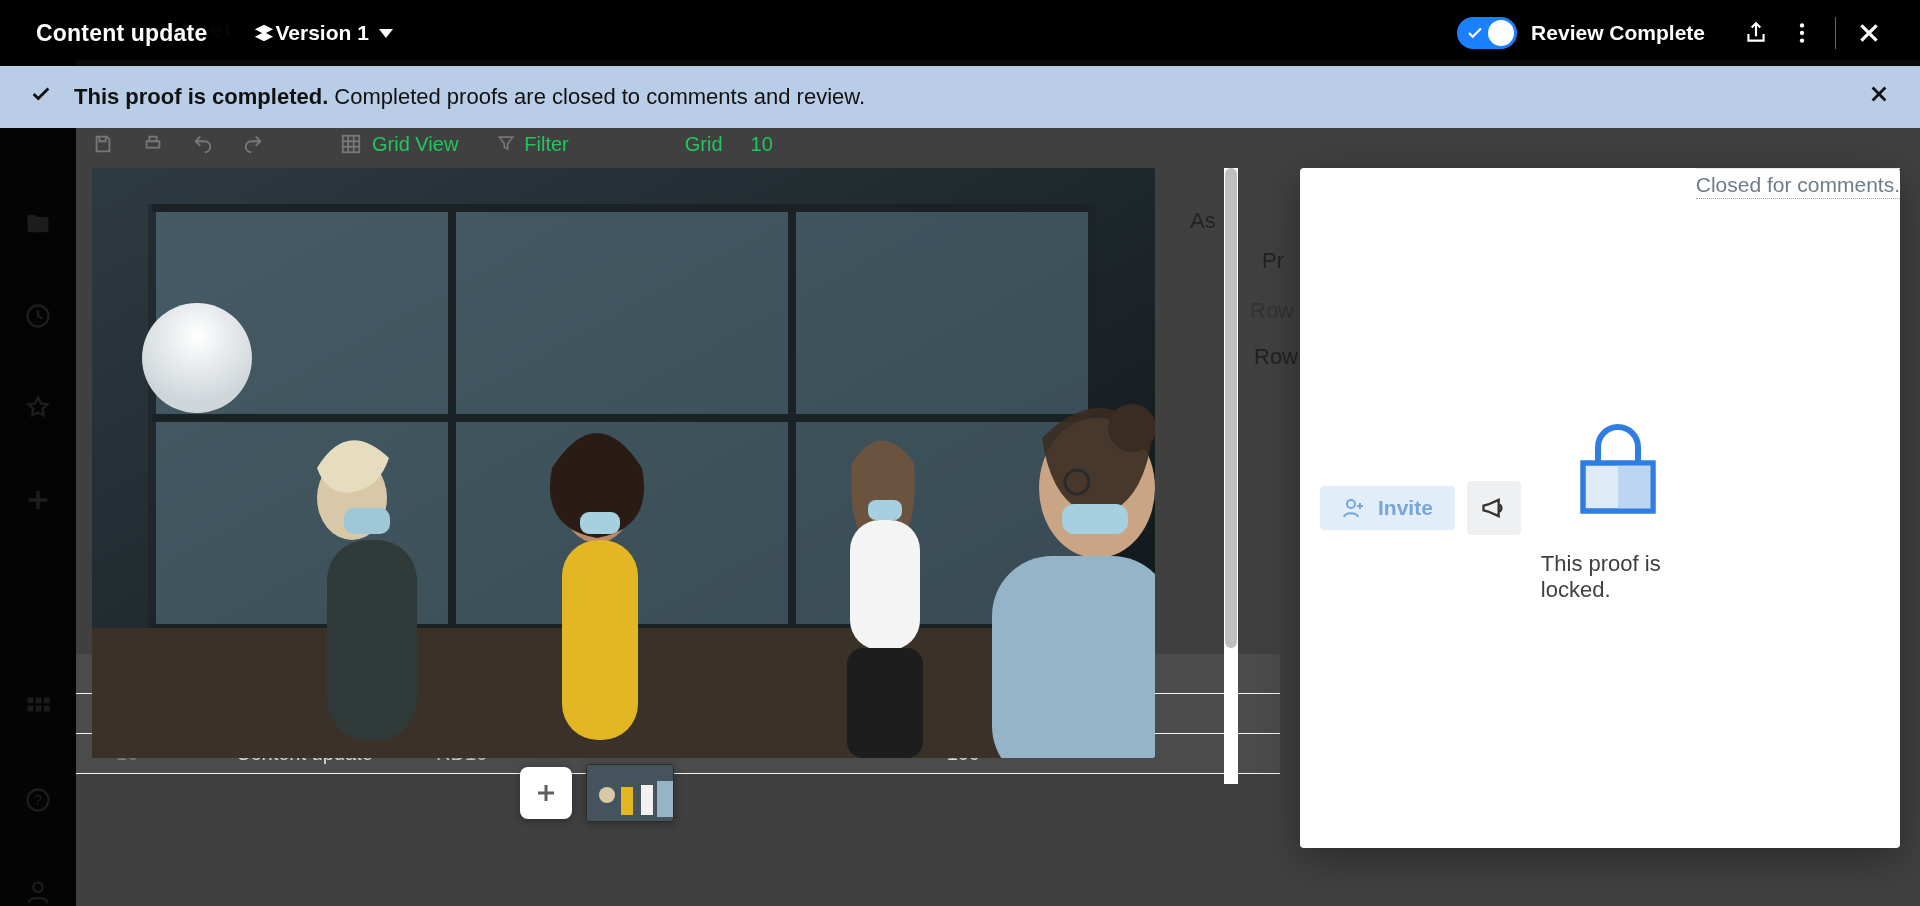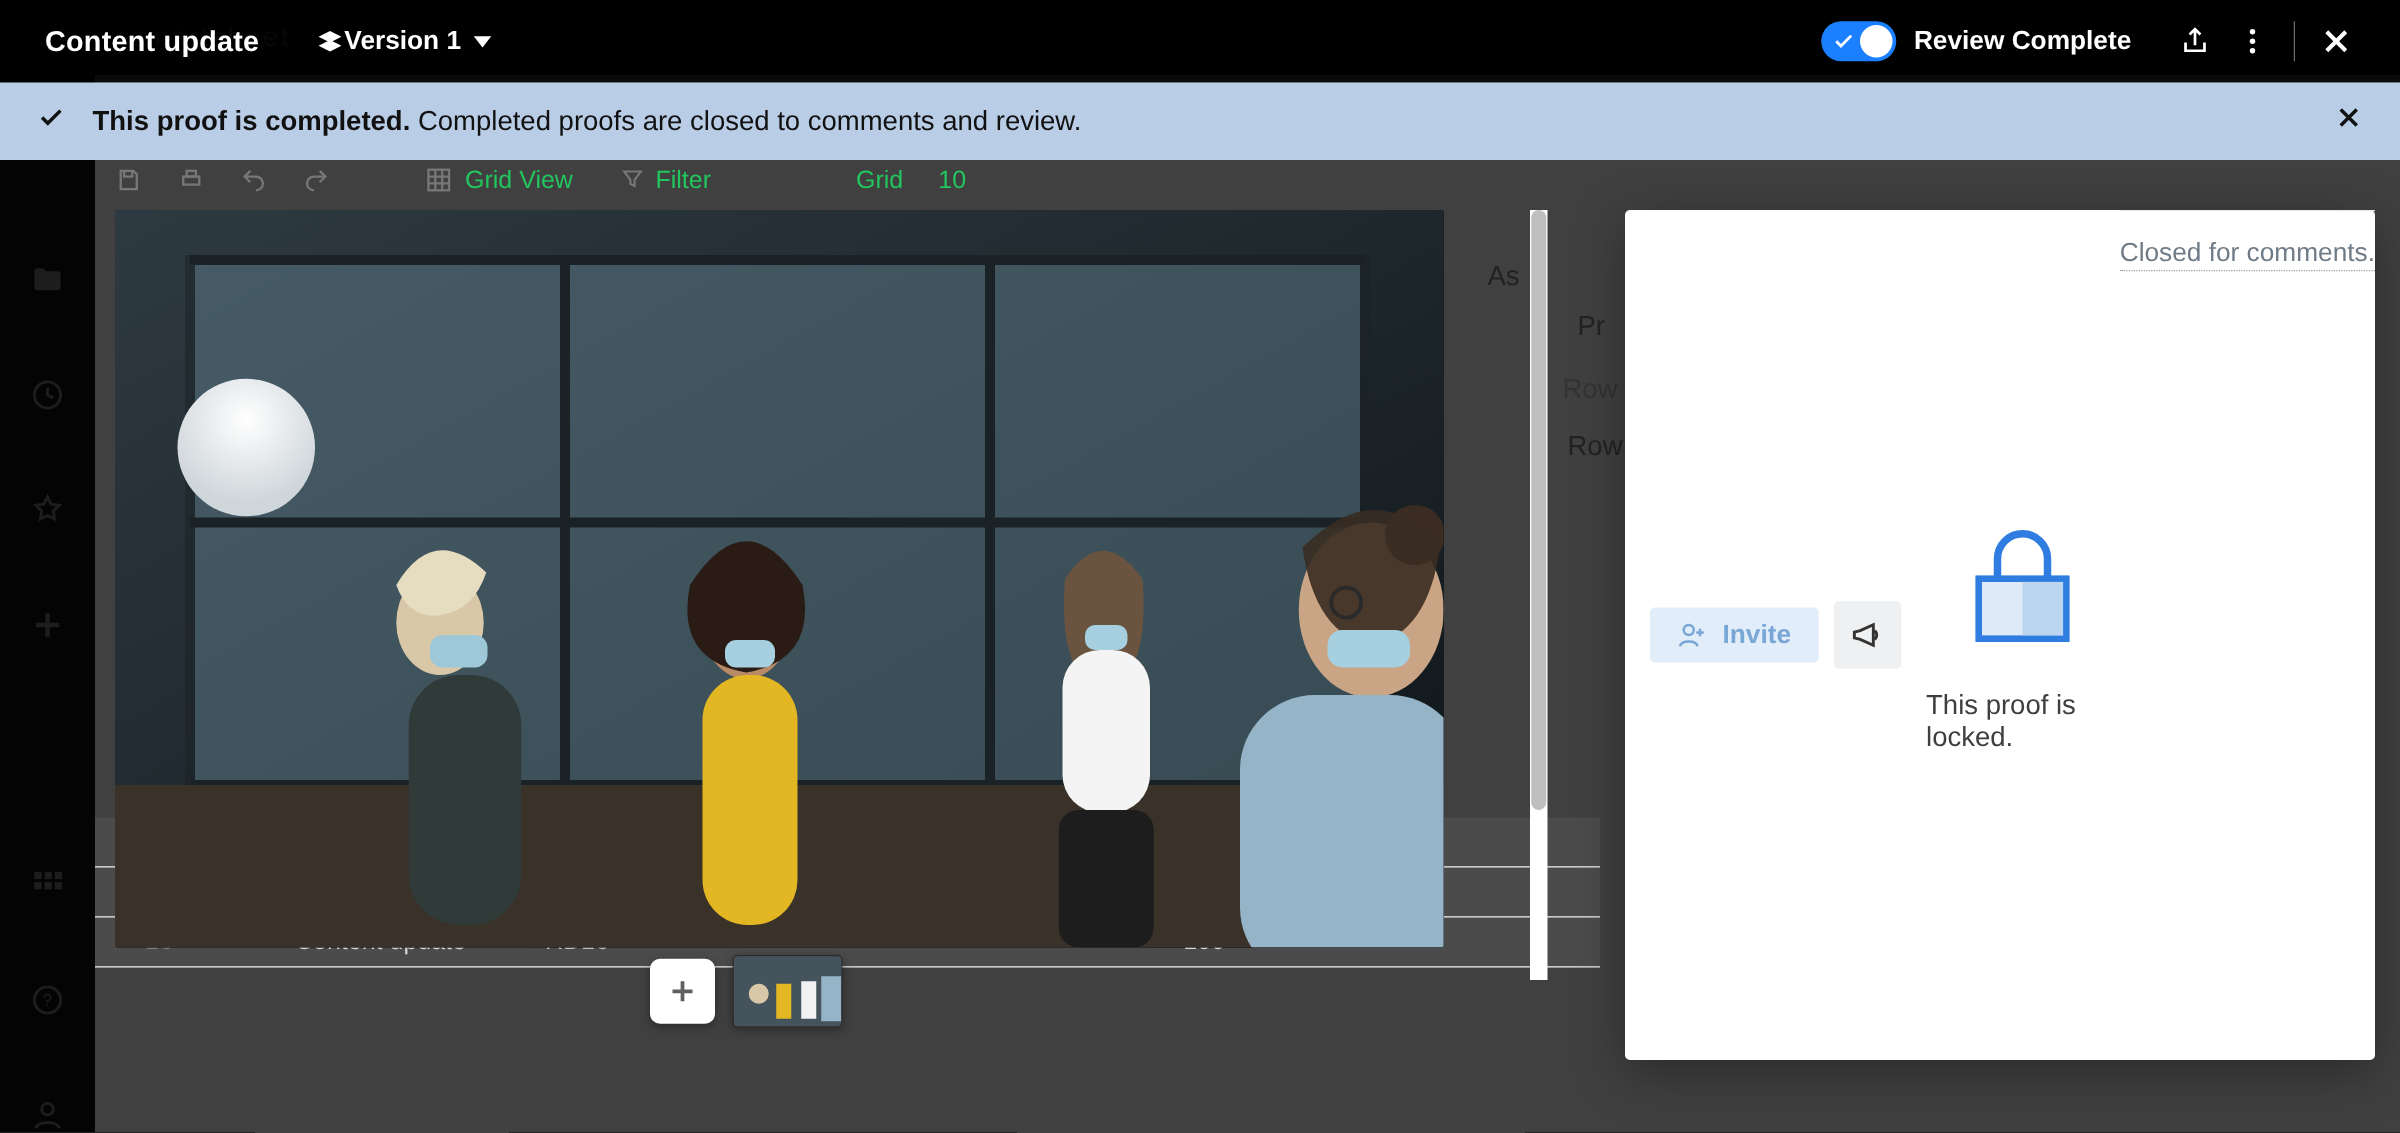--- a/index.html
+++ b/index.html
@@ -77,21 +77,21 @@
 
   
   .panel{position:absolute;right:20px;top:40px;width:600px;height:680px;background:#fff;border-radius:4px;box-shadow:0 10px 40px rgba(0,0,0,.35);display:flex;flex-direction:row}
   .panel-head{display:flex;align-items:center;padding:22px 20px;gap:12px}
   .invite{display:flex;align-items:center;gap:12px;background:#d7e7f6;color:#4B89C8;font-weight:700;font-size:21px;padding:10px 22px;border-radius:4px;opacity:.75;cursor:not-allowed}
   .invite svg{width:24px;height:24px}
   .ann-btn{margin-left:auto;width:54px;height:54px;border-radius:4px;background:#eef0f1;display:flex;align-items:center;justify-content:center;color:#333;cursor:pointer}
   .ann-btn svg{width:28px;height:28px}
   .panel-sep{height:1px;background:#e9e9e9}
   .panel-body{flex:1;display:flex;flex-direction:column;align-items:center;justify-content:center;gap:28px;color:#3f3f3f;font-size:22px}
-  .panel-foot{border-top:1px solid #e9e9e9;padding:22px 0;text-align:center}
+  .panel-foot{border-top:1px solid #e9e9e9;padding:4px 0;text-align:center}
   .panel-foot a{color:#6f7b86;font-size:21px;text-decoration:none;border-bottom:1px dotted #9aa2aa;padding-bottom:2px;cursor:default}
 
   
   .peek{position:absolute;color:#222;font-size:22px;font-weight:400}
   .peek.small{font-weight:500;color:#333}
   .peek.as{left:1190px;top:80px}
 
   
   .under-rows{position:absolute;left:var(--side-w);right:640px;top:654px;background:transparent}
   .under-rows .row{background:rgba(255,255,255,0.06);color:#bfbfbf;height:40px;font-size:20px}

